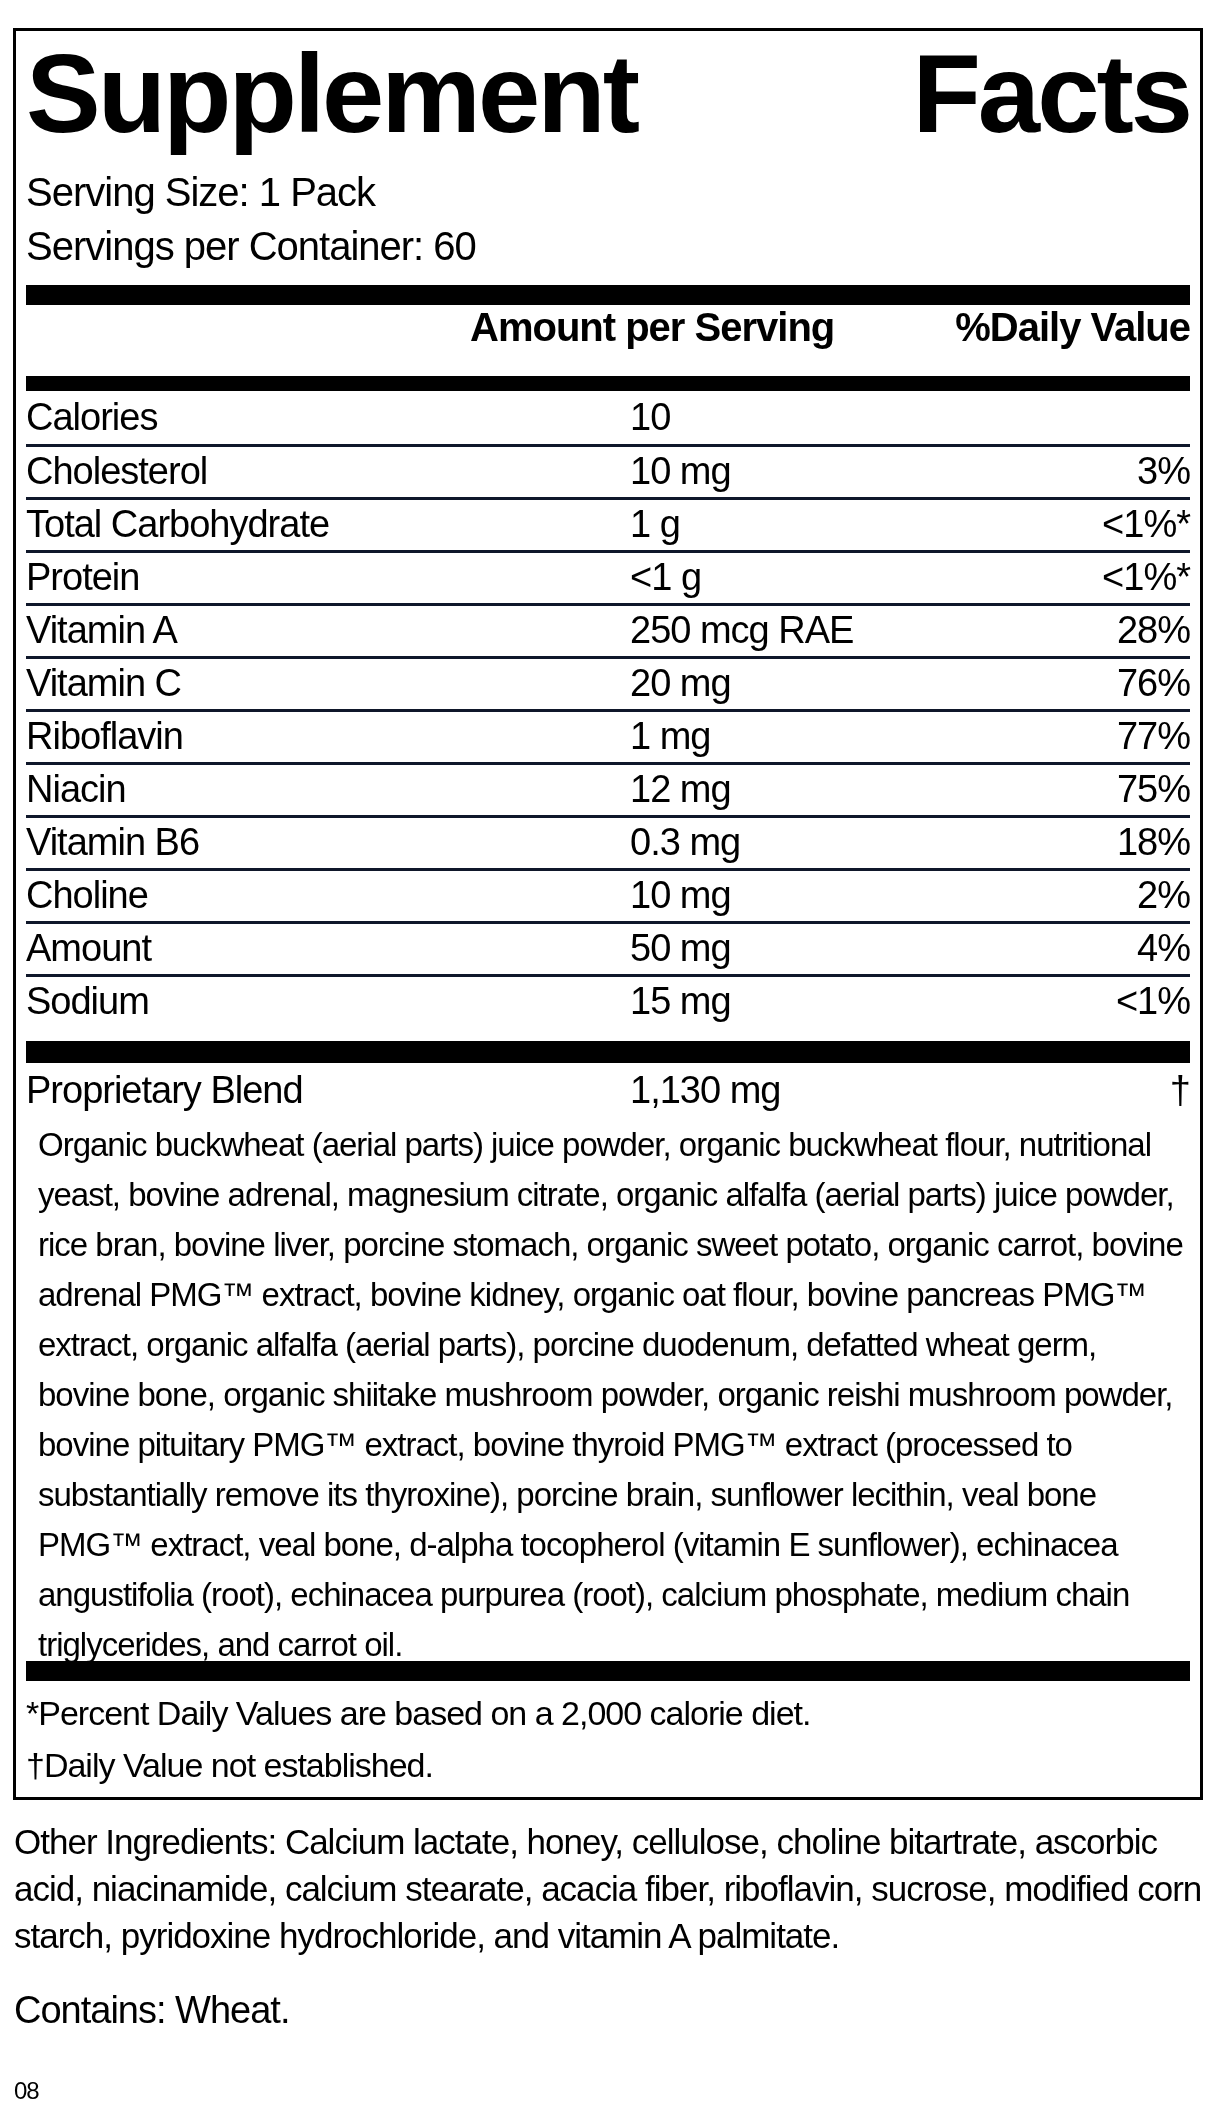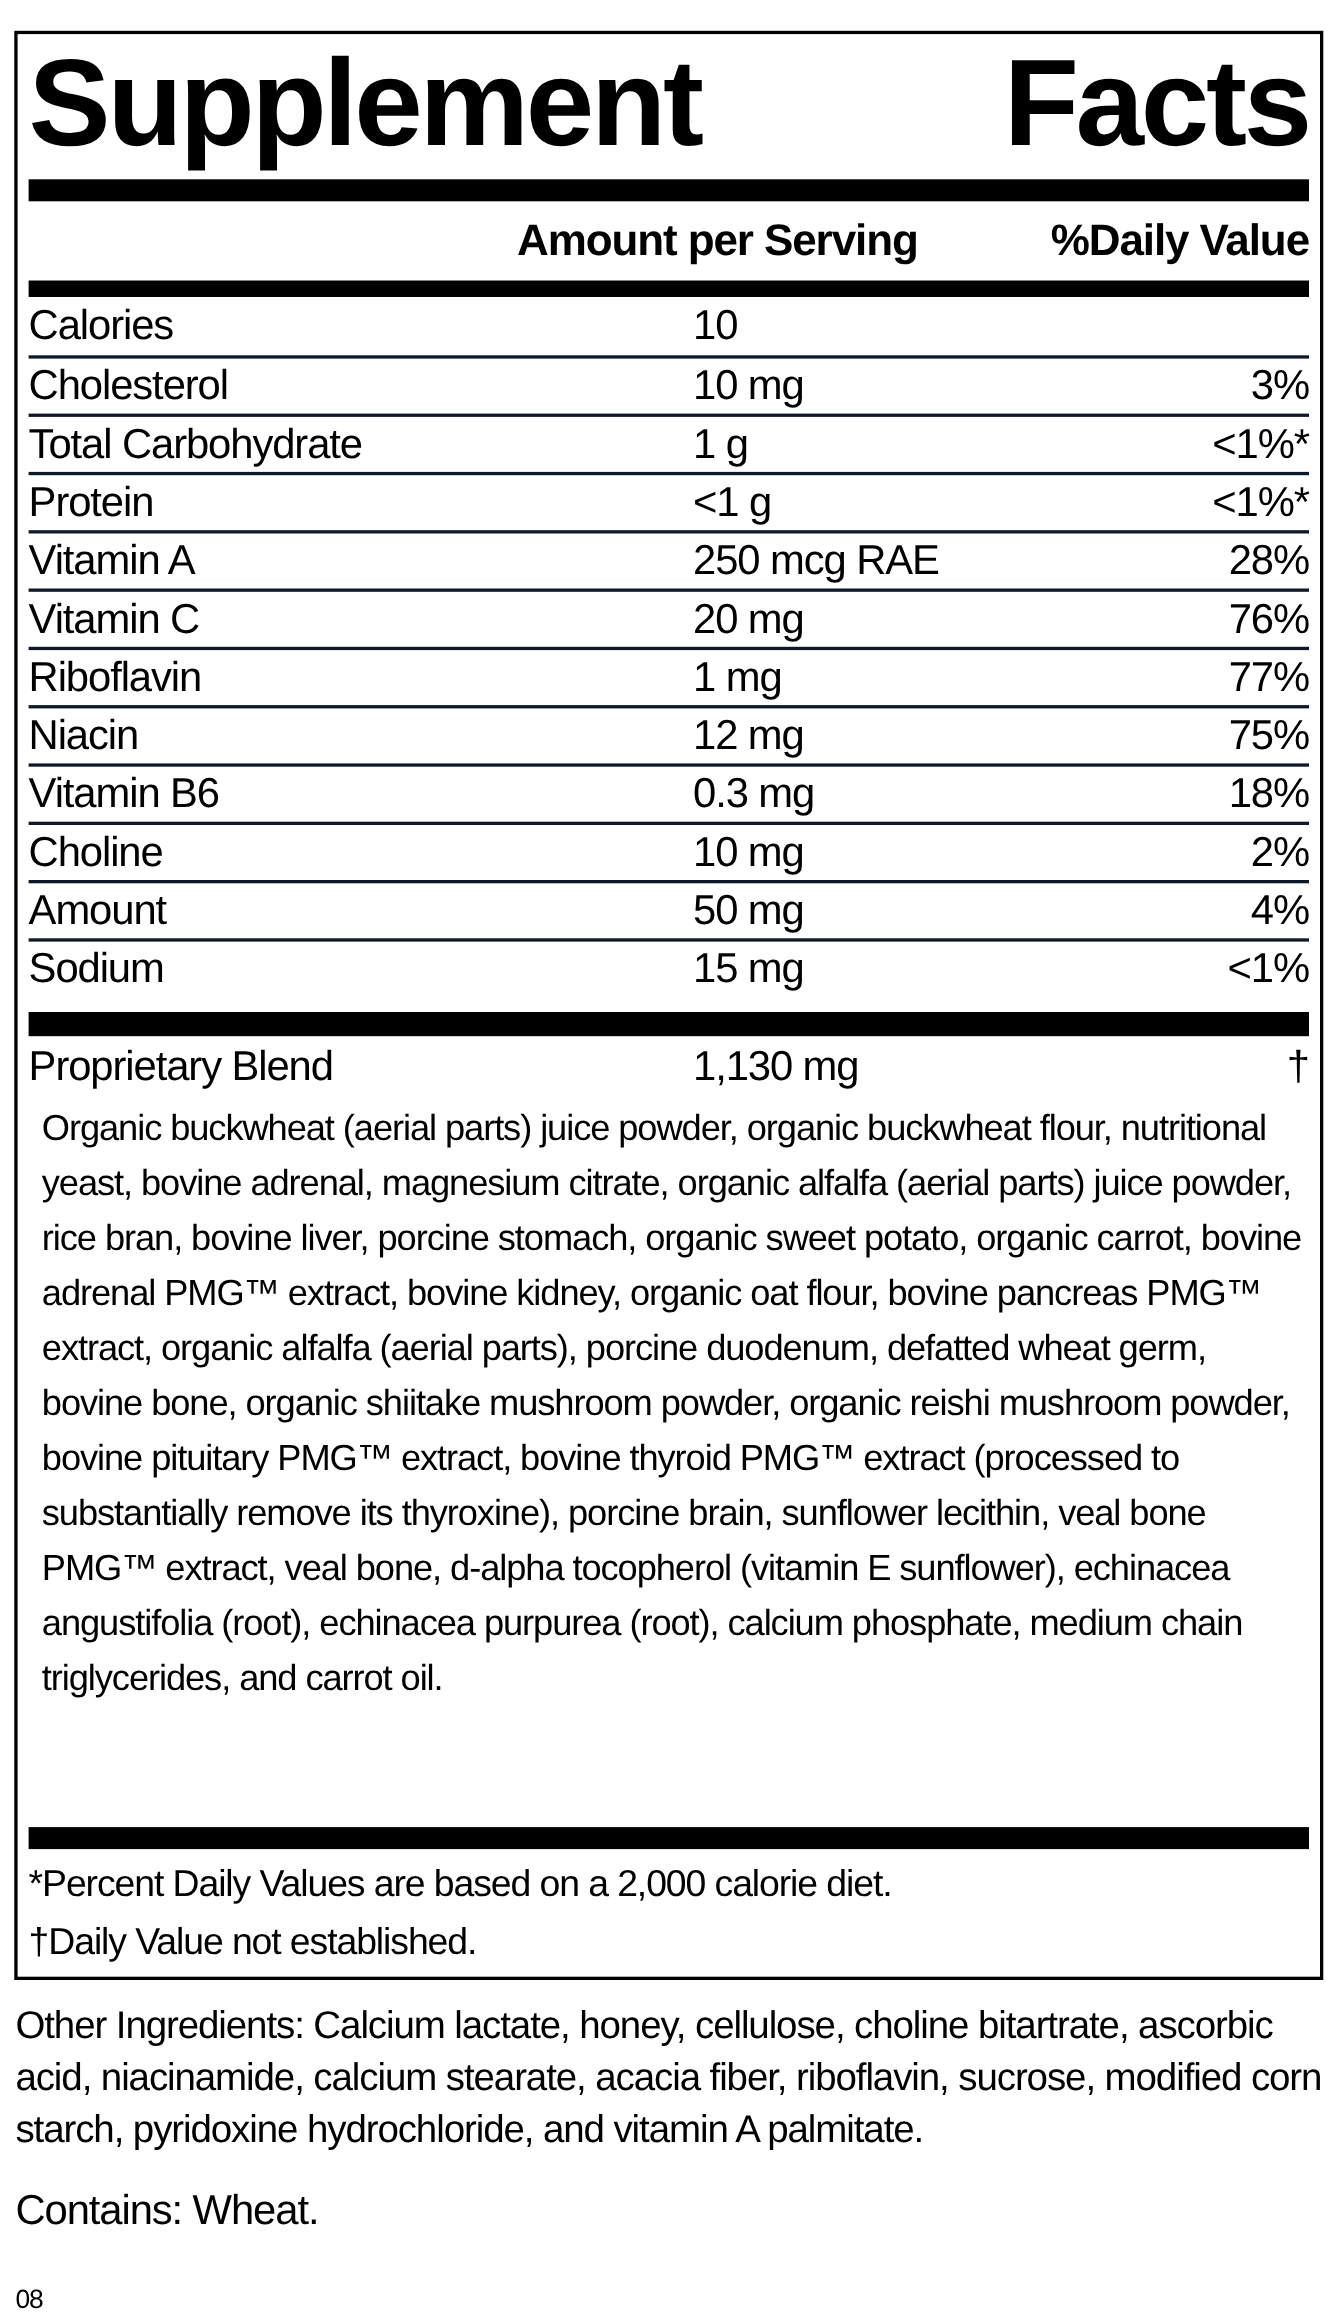--- a/index.html
+++ b/index.html
@@ -52,21 +52,21 @@
     width: 100%;
     flex: 0 0 auto;
   }
   .bar-1 { height: 20px; margin-top: 12px; }
   .bar-2 { height: 15px; }
   .bar-3 { height: 22px; margin-top: 14px; }
   .bar-4 { height: 20px; }
   .col-header-row {
     height: 72px;
     display: flex;
-    align-items: center;
+    align-items: flex-start;
     font-size: 40px;
     font-weight: bold;
     letter-spacing: -1px;
     gap: 25px;
   }
   .col-header-amount { margin-left: 444px; }
   .col-header-dv { margin-left: auto; }
   .nutrient-table { flex: 0 0 auto; }
   .n-row {
     display: flex;
@@ -132,20 +132,24 @@
 
 <div class="canvas">
 
   <div class="label-box">
 
     <div class="title-row">
       <span>Supplement</span>
       <span>Facts</span>
     </div>
 
+    <div class="serving-block">
+      <div>Serving Size: 1 Pack</div>
+      <div>Servings per Container: 60</div>
+    </div>
 
     <div class="bar bar-1"></div>
 
     <div class="col-header-row">
       <span class="col-header-amount">Amount per Serving</span>
       <span class="col-header-dv">%Daily Value</span>
     </div>
 
     <div class="bar bar-2"></div>
 

